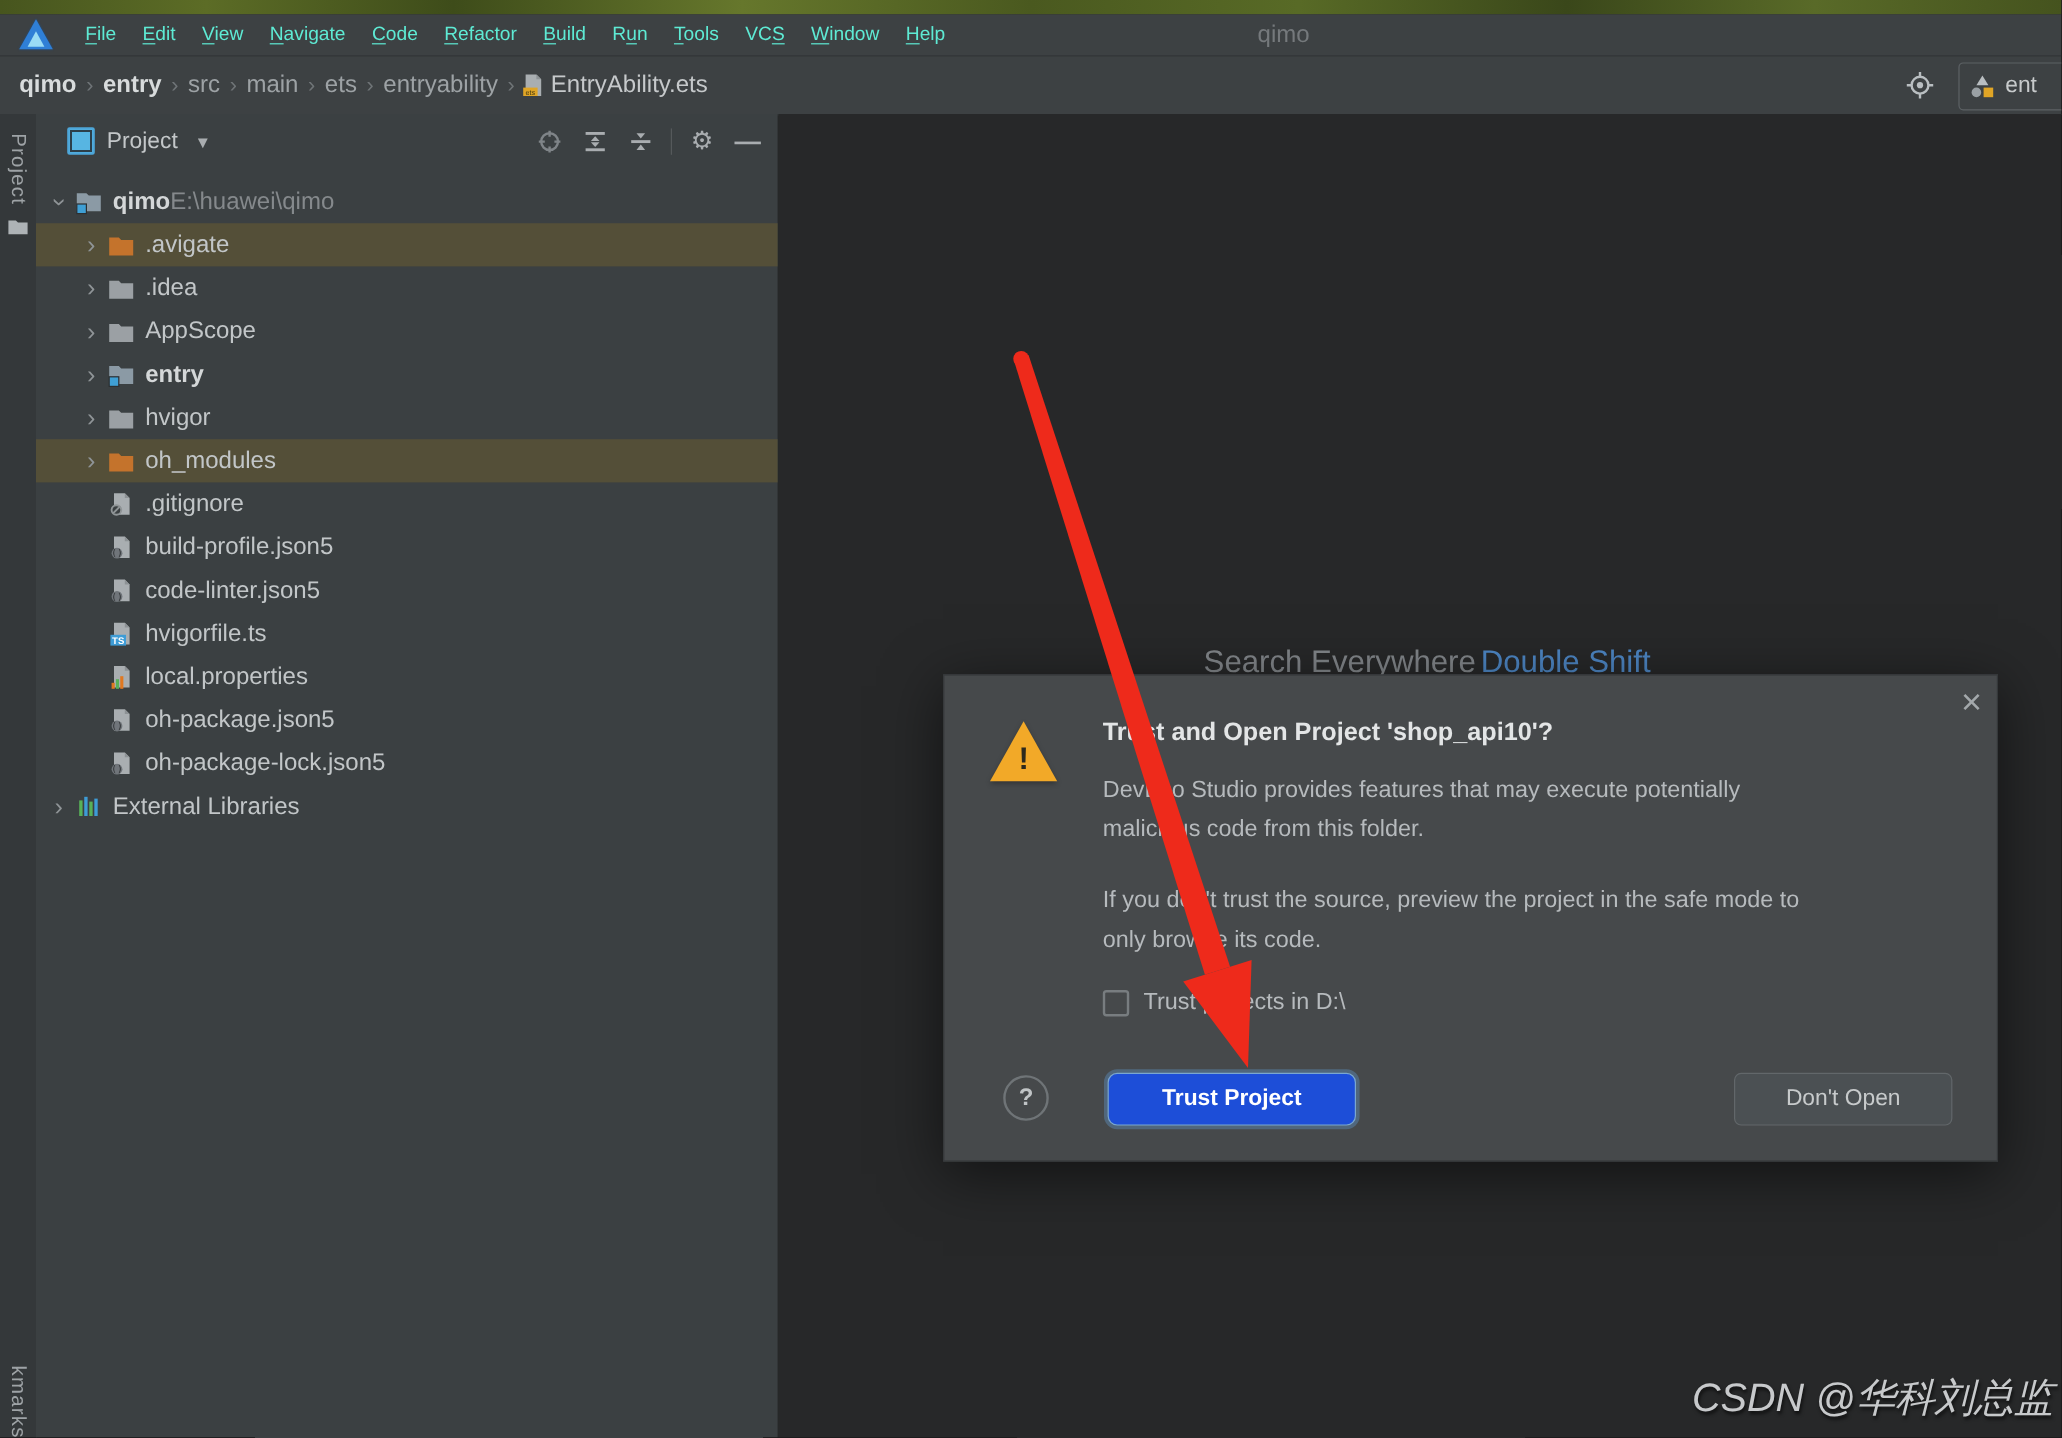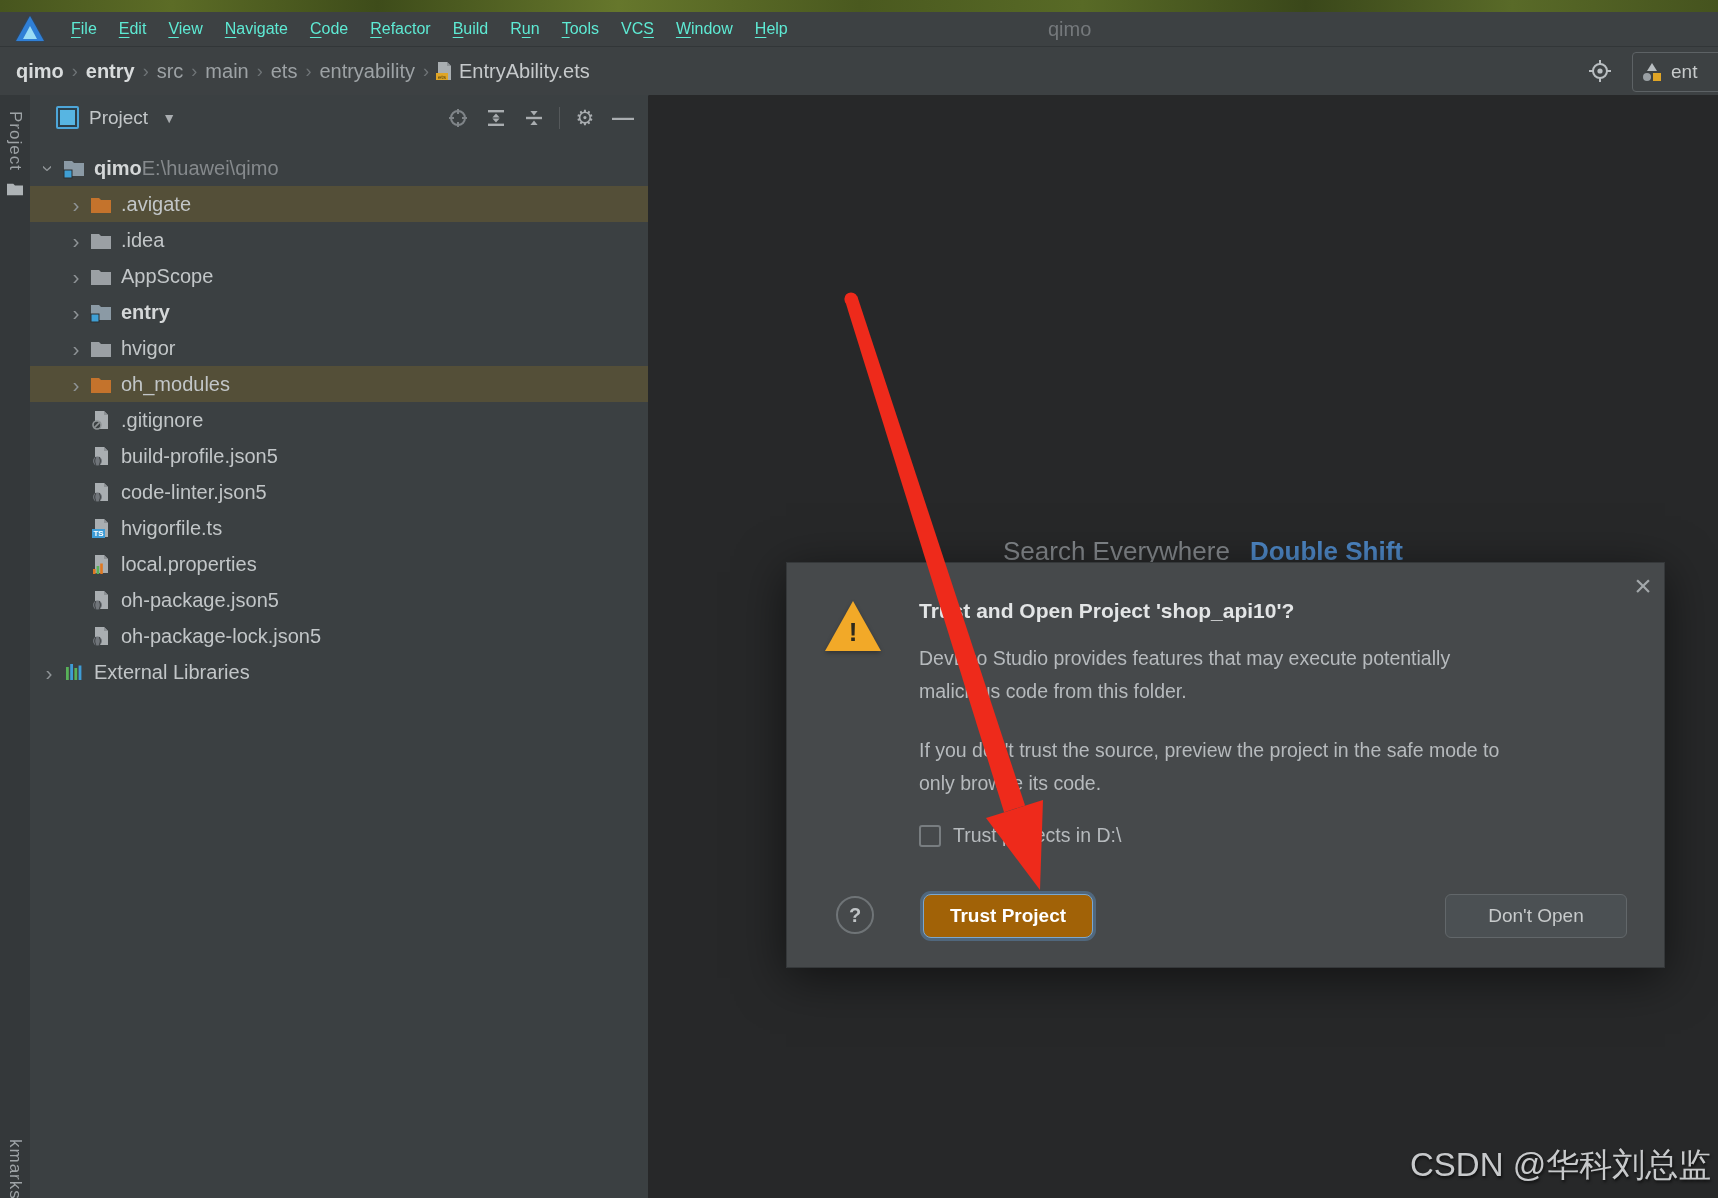--- a/index.html
+++ b/index.html
@@ -72,21 +72,21 @@
   .ticon{width:24px;height:20px;display:flex;align-items:center;justify-content:center;flex:none;}
   .tlabel{margin-left:8px;white-space:nowrap;}
   .tlabel.bold{font-weight:bold;color:#d4d7d8;}
   .tpath{margin-left:0;color:#85898c;white-space:nowrap;}
   .ind0 .chev{margin-left:6px;}
   .ind1 .chev{margin-left:33px;}
 
   
   .editor{position:absolute;left:649px;top:95px;width:1069px;height:1103px;background:#272829;}
   .hint{position:absolute;left:1003px;top:536px;font-size:26px;color:#82868a;z-index:1;white-space:nowrap;}
-  .hint .sc{color:#4d86c4;margin-left:20px;font-weight:bold;}
+  .hint .sc{color:#4d86c4;margin-left:4px;}
 
   
   .dialog{position:absolute;left:786px;top:562px;width:879px;height:406px;background:#46494b;
     border:1px solid #35383a;box-shadow:0 10px 46px rgba(0,0,0,.55);z-index:10;box-sizing:border-box;}
   .dlg-close{position:absolute;left:840px;top:8px;width:32px;height:32px;color:#a3a8ab;
     font-size:30px;line-height:30px;text-align:center;}
   .warn{position:absolute;left:38px;top:38px;width:56px;height:50px;}
   .warn .wtri{position:absolute;width:0;height:0;border-left:28px solid transparent;
     border-right:28px solid transparent;border-bottom:50px solid #f2a928;
     filter:drop-shadow(0 2px 2px rgba(0,0,0,.3));}
@@ -96,29 +96,29 @@
   .dlg-line{position:absolute;left:132px;font-size:19.5px;color:#b6babd;white-space:nowrap;}
   .l1{top:84px;} .l2{top:117px;} .l3{top:176px;} .l4{top:209px;}
   .dlg-check{position:absolute;left:132px;top:261px;display:flex;align-items:center;}
   .cbox{width:18px;height:18px;border:2px solid #787d80;border-radius:3px;background:transparent;}
   .clabel{margin-left:12px;font-size:19.5px;color:#b6babd;}
   .help-btn{position:absolute;left:49px;top:333px;width:38px;height:38px;border-radius:50%;
     border:2px solid #6f7477;color:#c0c4c6;font-size:20px;font-weight:bold;
     display:flex;align-items:center;justify-content:center;box-sizing:border-box;}
   .btn{position:absolute;top:331px;height:44px;border-radius:6px;font-size:19px;
     display:flex;align-items:center;justify-content:center;box-sizing:border-box;}
-  .btn-trust{left:136px;width:170px;background:#a16207;border:1px solid #7aa7d0;border-radius:8px;
+  .btn-trust{left:136px;width:207px;background:#1d4ed8;border:1px solid #7aa7d0;border-radius:8px;
     box-shadow:0 0 0 3px rgba(95,150,200,.40);color:#ffffff;font-weight:bold;}
   .btn-gray{background:#4b5053;border:1px solid #62676a;color:#c7cacb;}
   .btn-preview{left:354px;width:280px;}
   .btn-dont{left:658px;width:182px;}
 
   .arrow-svg{position:absolute;left:0;top:0;z-index:20;pointer-events:none;}
   .watermark{position:absolute;left:1410px;top:1143px;width:308px;font-size:33px;color:#c7c9cb;
-    text-shadow:1px 2px 3px rgba(0,0,0,.65);z-index:30;white-space:nowrap;}
+    text-shadow:1px 2px 3px rgba(0,0,0,.65);z-index:30;white-space:nowrap;font-style:italic;}
 </style>
 </head>
 <body>
 
 <div class="screen">
 
   <div class="desktop-strip"></div>
 
   <div class="menubar">
     <div class="logo">

